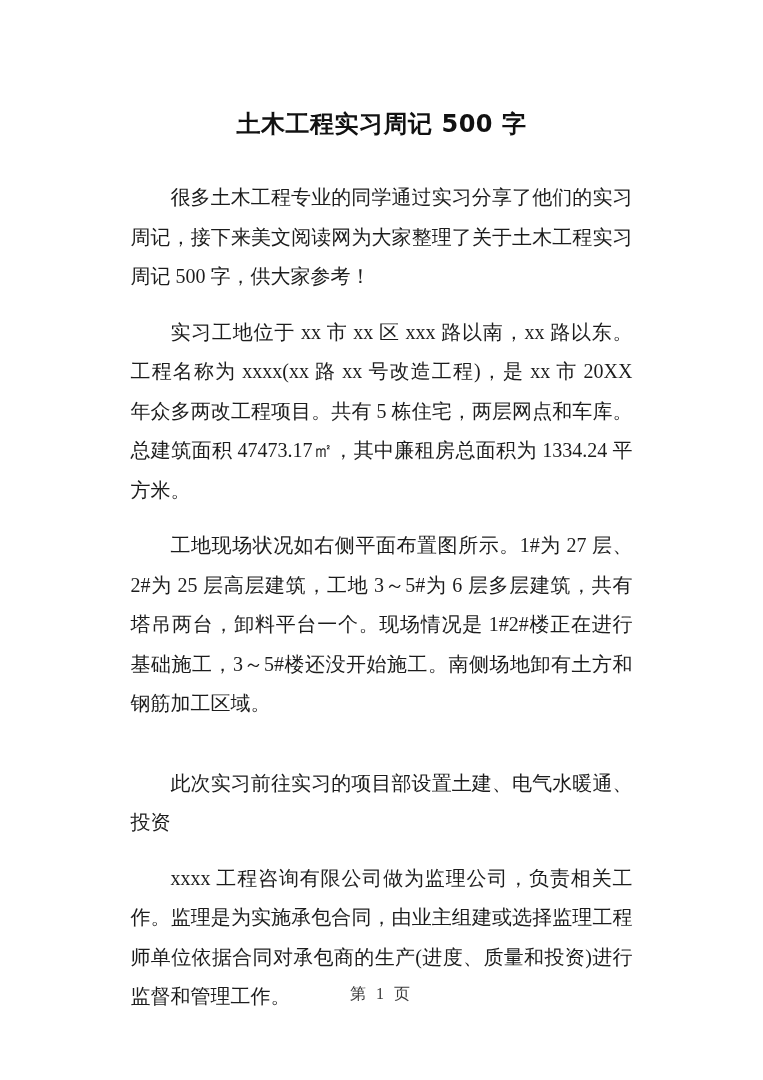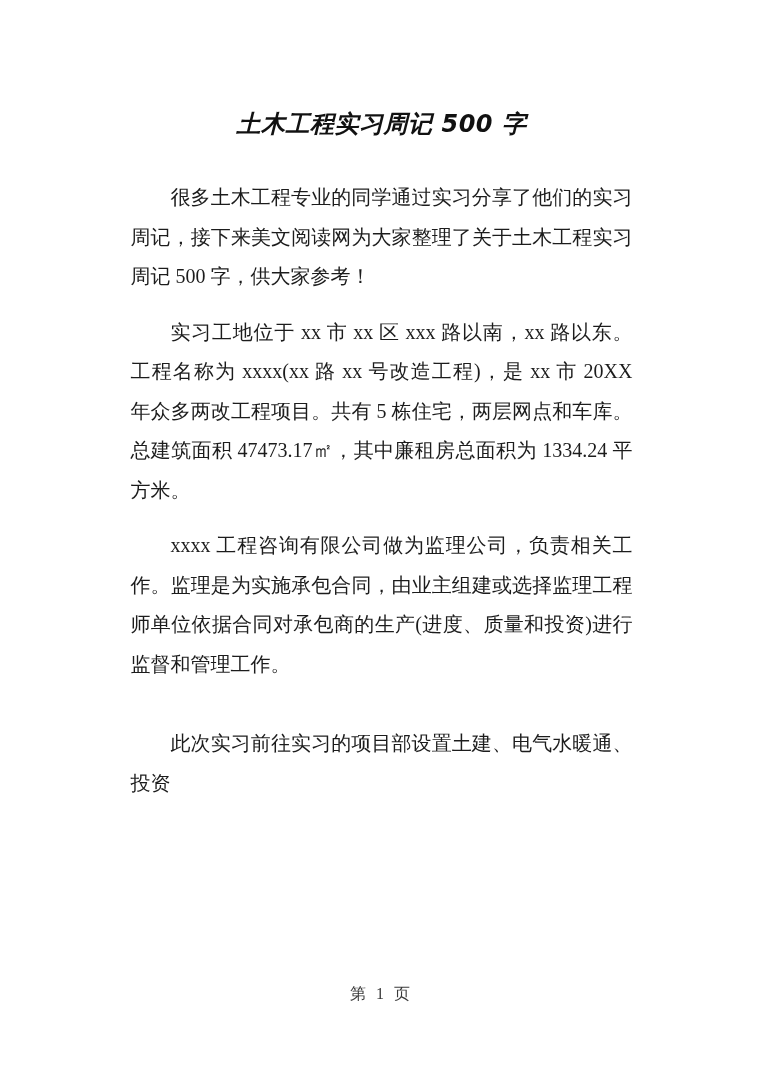--- a/index.html
+++ b/index.html
@@ -19,21 +19,20 @@
   .title {
     margin: 104px 0 0 0;
     padding: 0;
     text-align: center;
     font-family: "DejaVu Sans", sans-serif;
     font-weight: bold;
     font-size: 24px;
     line-height: 40px;
     color: #111111;
     letter-spacing: 0.5px;
-    font-style: italic;
   }
   .content {
     width: 534px;
     margin: 34px auto 0 auto;
     font-size: 20px;
     line-height: 39.5px;
     text-align: justify;
     text-justify: inter-ideograph;
   }
   .para {
@@ -58,19 +57,20 @@
 </head>
 <body>
 
 <div class="page">
 
   <h1 class="title">土木工程实习周记 500 字</h1>
 
   <div class="content">
     <p class="para">很多土木工程专业的同学通过实习分享了他们的实习周记，接下来美文阅读网为大家整理了关于土木工程实习周记 500 字，供大家参考！</p>
     <p class="para">实习工地位于 xx 市 xx 区 xxx 路以南，xx 路以东。工程名称为 xxxx(xx 路 xx 号改造工程)，是 xx 市 20XX 年众多两改工程项目。共有 5 栋住宅，两层网点和车库。总建筑面积 47473.17㎡，其中廉租房总面积为 1334.24 平方米。</p>
+    <p class="para">工地现场状况如右侧平面布置图所示。1#为 27 层、2#为 25 层高层建筑，工地 3～5#为 6 层多层建筑，共有塔吊两台，卸料平台一个。现场情况是 1#2#楼正在进行基础施工，3～5#楼还没开始施工。南侧场地卸有土方和钢筋加工区域。</p>
+    <p class="para gap">此次实习前往实习的项目部设置土建、电气水暖通、投资</p>
     <p class="para">xxxx 工程咨询有限公司做为监理公司，负责相关工作。监理是为实施承包合同，由业主组建或选择监理工程师单位依据合同对承包商的生产(进度、质量和投资)进行监督和管理工作。</p>
-    <p class="para gap">此次实习前往实习的项目部设置土建、电气水暖通、投资</p>
   </div>
 
   <div class="footer">第 1 页</div>
 
 </div>
 
 </body></html>

